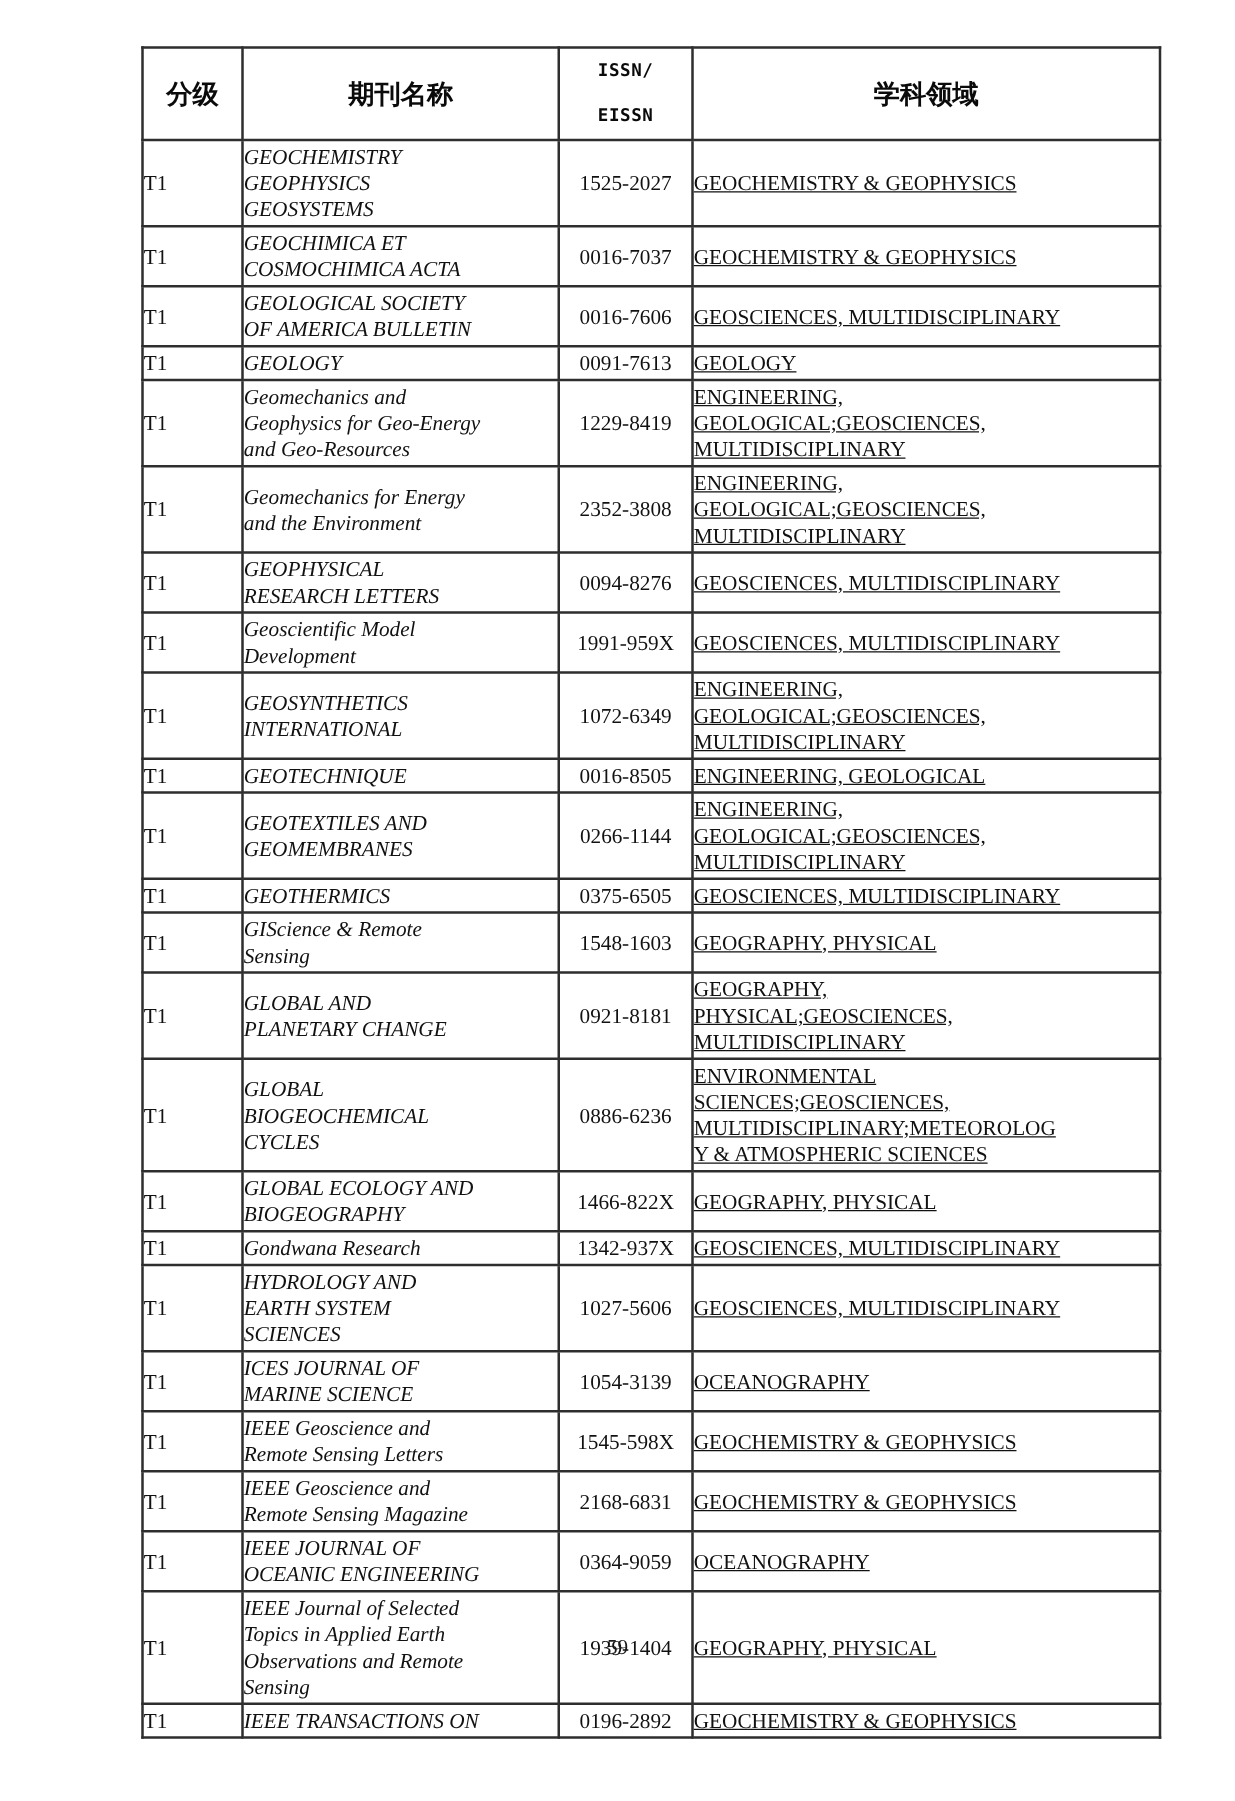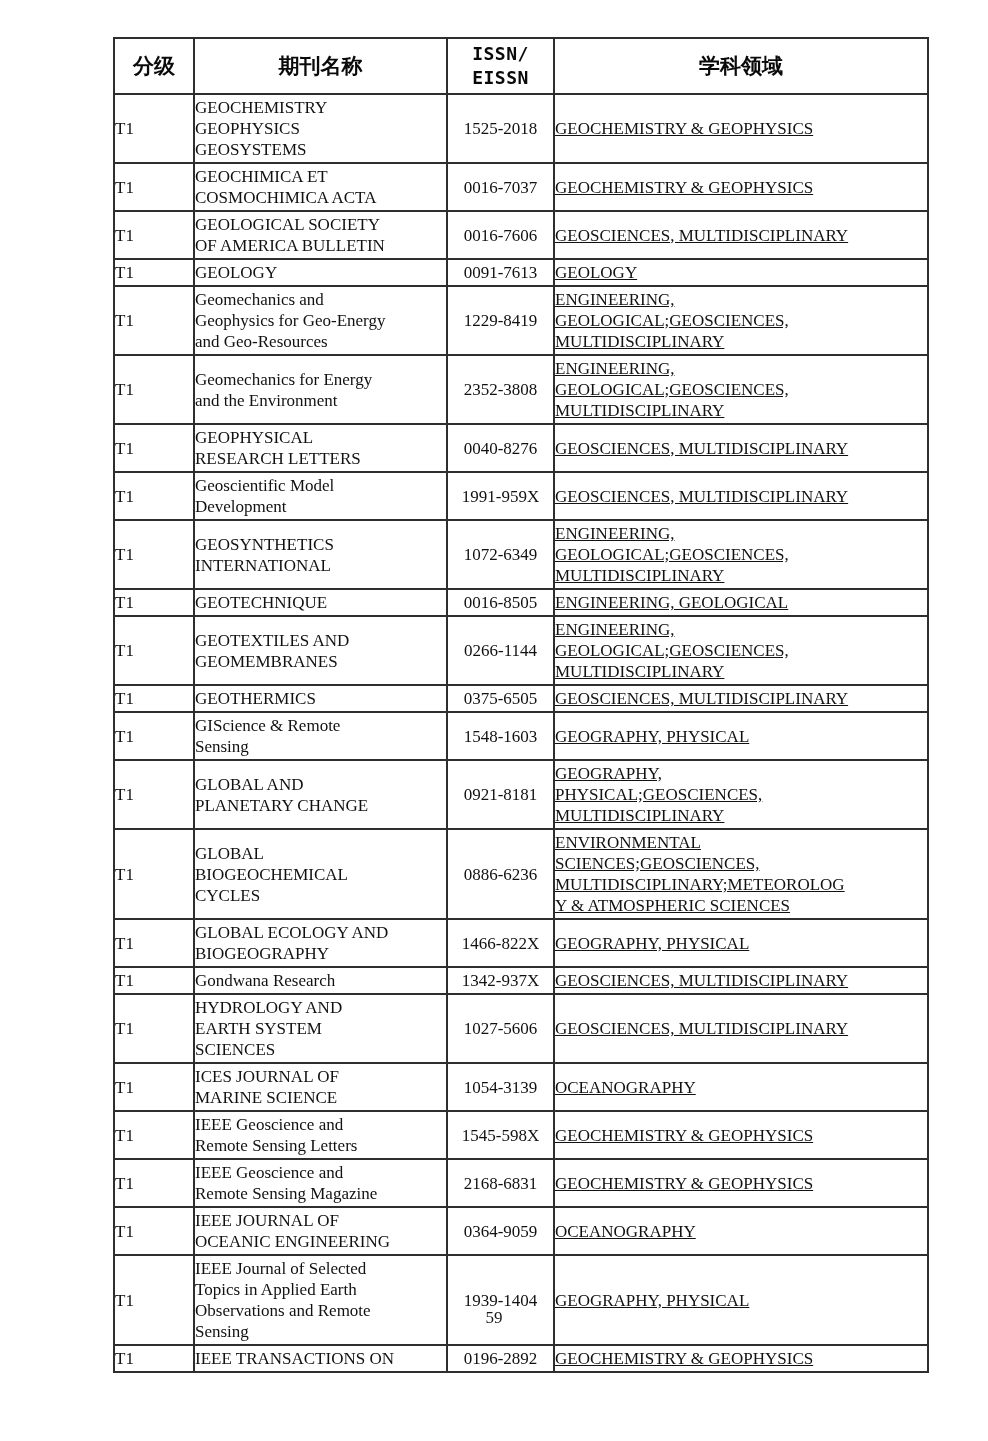--- a/index.html
+++ b/index.html
@@ -30,31 +30,31 @@
   table.journal-table thead th {
     height: 56px;
     font-family: "Liberation Sans", "DejaVu Sans", sans-serif;
     font-weight: bold;
     font-size: 21px;
     text-align: center;
     color: #0a0a0a;
   }
   table.journal-table thead th.th-issn {
     font-family: "DejaVu Sans Mono", "Liberation Mono", monospace;
-    font-size: 18px;
-    line-height: 24px;
+    font-size: 14px;
+    line-height: 36px;
     letter-spacing: 0.5px;
   }
   table.journal-table td {
     font-size: 17px;
     line-height: 21px;
     padding: 2px 0;
   }
   td.cell-level { text-align: left; }
-  td.cell-name  { text-align: left; padding-left: 8px; padding-right: 4px; }
+  td.cell-name  { text-align: left; padding-left: 8px; padding-right: 4px; font-style: italic; }
   td.cell-issn  { text-align: center; }
   td.cell-field { text-align: left; padding-left: 10px; padding-right: 4px; text-decoration: underline; }
   .page-footer {
     position: absolute;
     left: 0;
     top: 1308px;
     width: 988px;
     text-align: center;
     font-size: 17px;
     color: #1a1a1a;
@@ -80,21 +80,21 @@
 EISSN</th>
         <th class="th-cjk">学科领域</th>
       </tr>
     </thead>
     <tbody>
     <tr>
       <td class="cell-level">T1</td>
       <td class="cell-name">GEOCHEMISTRY
 GEOPHYSICS
 GEOSYSTEMS</td>
-      <td class="cell-issn">1525-2018</td>
+      <td class="cell-issn">1525-2027</td>
       <td class="cell-field">GEOCHEMISTRY &amp; GEOPHYSICS</td>
     </tr>
 
     <tr>
       <td class="cell-level">T1</td>
       <td class="cell-name">GEOCHIMICA ET
 COSMOCHIMICA ACTA</td>
       <td class="cell-issn">0016-7037</td>
       <td class="cell-field">GEOCHEMISTRY &amp; GEOPHYSICS</td>
     </tr>
@@ -132,21 +132,21 @@
       <td class="cell-issn">2352-3808</td>
       <td class="cell-field">ENGINEERING,
 GEOLOGICAL;GEOSCIENCES,
 MULTIDISCIPLINARY</td>
     </tr>
 
     <tr>
       <td class="cell-level">T1</td>
       <td class="cell-name">GEOPHYSICAL
 RESEARCH LETTERS</td>
-      <td class="cell-issn">0040-8276</td>
+      <td class="cell-issn">0094-8276</td>
       <td class="cell-field">GEOSCIENCES, MULTIDISCIPLINARY</td>
     </tr>
 
     <tr>
       <td class="cell-level">T1</td>
       <td class="cell-name">Geoscientific Model
 Development</td>
       <td class="cell-issn">1991-959X</td>
       <td class="cell-field">GEOSCIENCES, MULTIDISCIPLINARY</td>
     </tr>

